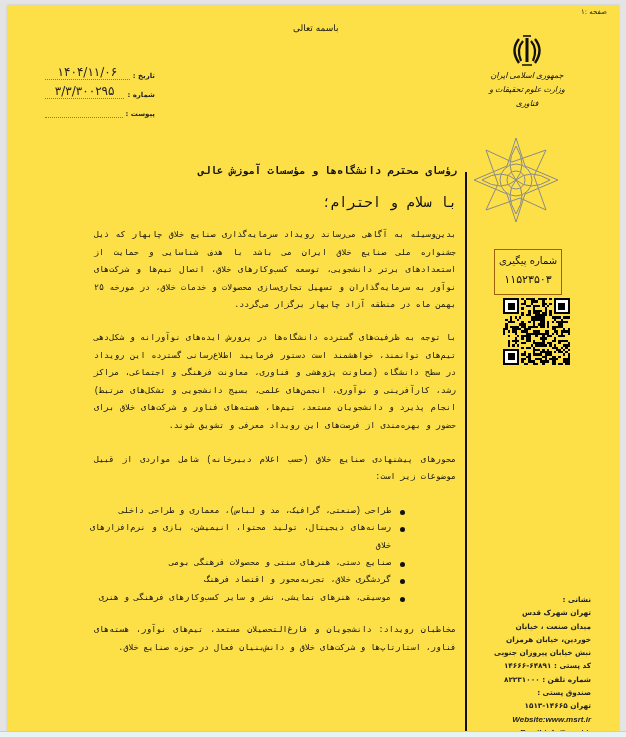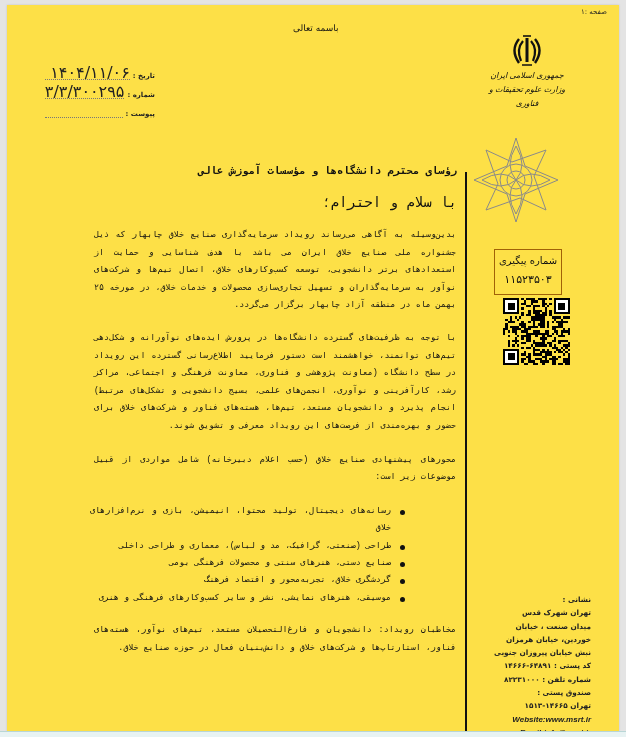--- a/index.html
+++ b/index.html
@@ -24,39 +24,39 @@
     position: absolute; right: 12px; top: 3px;
     font-size: 7px; color: #222;
   }
   
   .emblem-block {
     position: absolute; right: 42px; top: 30px; width: 100px;
     text-align: center;
   }
   .emblem-icon { display: block; margin: 0 auto; }
   .emblem-line {
-    font-family: Liberation Sans, sans-serif; font-style: italic;
+    font-family: Liberation Serif, serif; font-style: italic;
     font-size: 8px; color: #111; line-height: 14px;
   }
   .basmala {
     position: absolute; left: 286px; top: 18px;
     font-family: "DejaVu Serif", serif; 
     font-size: 9px; color: #111;
   }
   
   .meta {
     position: absolute; left: 38px; top: 56px; width: 110px;
   }
   .meta-row {
     display: flex; flex-direction: row-reverse; align-items: flex-end;
     height: 19px;
   }
   .meta-label { font-size: 7px; font-weight: bold; color: #222; white-space: nowrap; }
   .meta-value {
-    flex: 1; text-align: right; font-size: 16px; color: #222;
+    flex: 1; text-align: center; font-size: 12px; color: #222;
     border-bottom: 1px dotted #777; margin-right: 3px; line-height: 13px;
     font-family: "DejaVu Sans", sans-serif; letter-spacing: 0.5px;
   }
   .meta-value.empty { height: 1px; }
   
   .ornament {
     position: absolute; left: 465px; top: 131px;
   }
   
   .vrule {
@@ -509,22 +509,22 @@
     <div class="ltr">Email:info@msrt.ir</div>
   </div>
 
   <div class="content">
     <div class="recipient">رؤسای محترم دانشگاه‌ها و مؤسسات آموزش عالی</div>
     <div class="greeting">با سلام و احترام؛</div>
     <p class="para p1">بدین‌وسیله به آگاهی می‌رساند رویداد سرمایه‌گذاری صنایع خلاق چابهار که ذیل جشنواره ملی صنایع خلاق ایران می باشد با هدف شناسایی و حمایت از استعدادهای برتر دانشجویی، توسعه کسب‌وکارهای خلاق، اتصال تیم‌ها و شرکت‌های نوآور به سرمایه‌گذاران و تسهیل تجاری‌سازی محصولات و خدمات خلاق، در مورخه ۲۵ بهمن ماه در منطقه آزاد چابهار برگزار می‌گردد.</p>
     <p class="para p2">با توجه به ظرفیت‌های گسترده دانشگاه‌ها در پرورش ایده‌های نوآورانه و شکل‌دهی تیم‌های توانمند، خواهشمند است دستور فرمایید اطلاع‌رسانی گسترده این رویداد در سطح دانشگاه (معاونت پژوهشی و فناوری، معاونت فرهنگی و اجتماعی، مراکز رشد، کارآفرینی و نوآوری، انجمن‌های علمی، بسیج دانشجویی و تشکل‌های مرتبط) انجام پذیرد و دانشجویان مستعد، تیم‌ها، هسته‌های فناور و شرکت‌های خلاق برای حضور و بهره‌مندی از فرصت‌های این رویداد معرفی و تشویق شوند.</p>
     <p class="para p3">محورهای پیشنهادی صنایع خلاق (حسب اعلام دبیرخانه) شامل مواردی از قبیل موضوعات زیر است:</p>
     <ul class="topics">
+      <li><span class="bullet"></span><span>طراحی (صنعتی، گرافیک، مد و لباس)، معماری و طراحی داخلی</span></li>
       <li><span class="bullet"></span><span>رسانه‌های دیجیتال، تولید محتوا، انیمیشن، بازی و نرم‌افزارهای خلاق</span></li>
-      <li><span class="bullet"></span><span>طراحی (صنعتی، گرافیک، مد و لباس)، معماری و طراحی داخلی</span></li>
       <li><span class="bullet"></span><span>صنایع دستی، هنرهای سنتی و محصولات فرهنگی بومی</span></li>
       <li><span class="bullet"></span><span>گردشگری خلاق، تجربه‌محور و اقتصاد فرهنگ</span></li>
       <li><span class="bullet"></span><span>موسیقی، هنرهای نمایشی، نشر و سایر کسب‌وکارهای فرهنگی و هنری</span></li>
     </ul>
     <p class="para p4">مخاطبان رویداد: دانشجویان و فارغ‌التحصیلان مستعد، تیم‌های نوآور، هسته‌های فناور، استارتاپ‌ها و شرکت‌های خلاق و دانش‌بنیان فعال در حوزه صنایع خلاق.</p>
   </div>
 </div>
 
 <div class="bottom-strip"></div>
 

